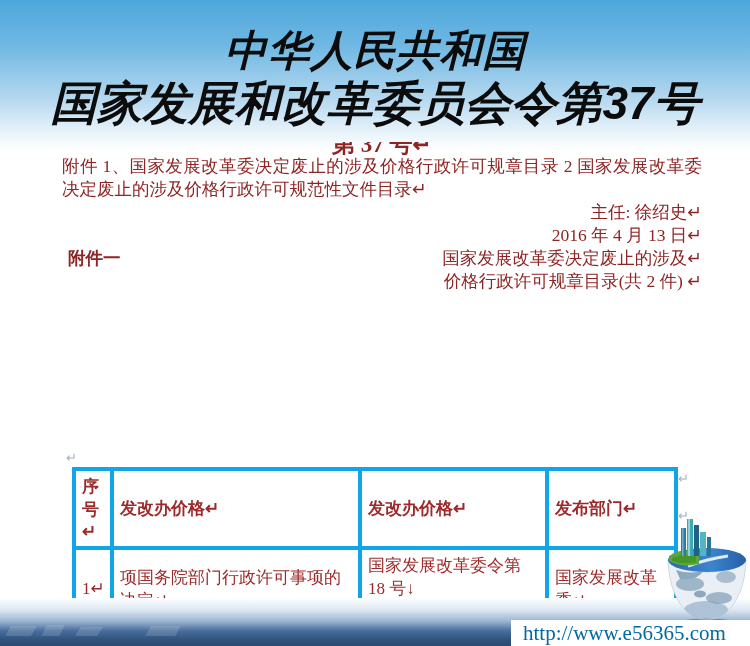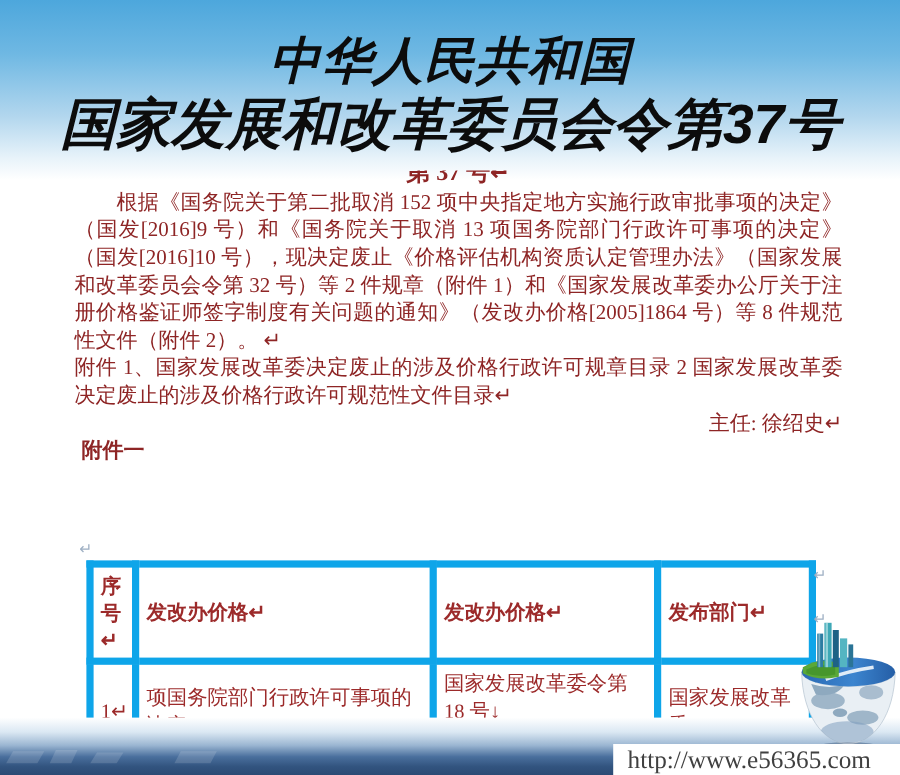--- a/index.html
+++ b/index.html
@@ -16,36 +16,36 @@
     color:#0c0c0c; font-weight:bold; font-style:italic; }
   .title-line1 { font-size:42px; line-height:50px; letter-spacing:1px; }
   .title-line2 { font-size:46px; line-height:54px; }
   
   .doc {
     position:absolute; left:62px; top:142px; width:640px;
     color:#8e2525; font-family:"Liberation Serif", serif;
     font-size:17.5px; line-height:23px;
   }
   .clipped-heading { height:13px; overflow:hidden; text-align:center;
-    font-weight:bold; font-size:20px; }
+    font-weight:bold; font-size:23px; }
   .clipped-heading span { position:relative; top:-9px; display:inline-block; }
   .p1 { margin:2px 0 0 0; text-indent:2em; text-align:justify; }
   .p2 { margin:0; text-align:justify; }
   .center-line { text-align:right; }
   .attach-row { position:relative; }
   .attach-label { position:absolute; left:6px; top:0; font-weight:bold;text-align:right; }
   .stray-mark { position:absolute; font-size:13px; color:#9fb0c4; }
   
   .doc-table {
     position:absolute; left:72px; top:467px; width:602px;
     border-collapse:collapse; table-layout:fixed;
     color:#9c2a2a; font-family:"Liberation Serif", serif; font-size:17px;
   }
   .doc-table td, .doc-table th {
-    border:6px solid #0ea5e9; padding:4px 6px; vertical-align:middle;
+    border:4px solid #0ea5e9; padding:4px 6px; vertical-align:middle;
     text-align:left; font-weight:normal; background:#ffffff;
   }
   .doc-table th { font-weight:bold; }
   .col-no { width:38px; } .col-name { width:248px; }
   .col-doc { width:187px; } .col-dept { width:129px; }
   .cell-no { text-align:left; padding-left:10px; }
   tr.hdr { height:26px; } tr.r1 { height:46px; } tr.r2 { height:54px; }
   .doc-line { display:block; }
   
   .water-band {
@@ -56,45 +56,47 @@
   .ws1 { left:8px;  top:28px; width:26px; height:10px; transform:skewX(-30deg); }
   .ws2 { left:44px; top:27px; width:18px; height:11px; transform:skewX(-25deg); }
   .ws3 { left:78px; top:29px; width:22px; height:9px;  transform:skewX(-32deg); }
   .ws4 { left:148px; top:28px; width:30px; height:10px; transform:skewX(-28deg); }
   
   .globe-graphic { position:absolute; left:662px; top:514px; width:92px; height:114px; z-index:3; }
   
   .url-box {
     position:absolute; left:511px; top:620px; width:239px; height:26px;
     background:#ffffff; z-index:4; line-height:26px; padding-left:12px;
-    box-sizing:border-box; color:#404040; font-family:"Liberation Serif", serif;
+    box-sizing:border-box; color:#0369a1; font-family:"Liberation Serif", serif;
     font-size:21px;
   }
 </style>
 </head>
 <body>
 
 <div class="canvas">
 
   <div class="top-band"></div>
 
   <div class="title-block">
     <div class="title-line1">中华人民共和国</div>
     <div class="title-line2">国家发展和改革委员会令第37号</div>
   </div>
 
   <div class="doc">
     <div class="clipped-heading">
       <span>第 37 号↵</span>
     </div>
-    <p class="p1">根据《国务院关于第二批取消 152 项中央指定地方实施行政审批事项的决定》（国发[2016]9 号）和《国务院关于取消 13 项国务院部门行政许可事项的决定》（国发[2016]10 号），现决定废止《价格评估机构资质认定管理办法》（国家发展和改革委员会令第 32 号）等 2 件规章（附件 1）和《国家发展改革委办公厅关于注册价格鉴证师签字制度有关问题的通知》（发改办价格[2005]1864 号）等 8 件规范性文件（附件 2）。 ↵</p>
     <p class="p2">附件 1、国家发展改革委决定废止的涉及价格行政许可规章目录 2 国家发展改革委决定废止的涉及价格行政许可规范性文件目录↵</p>
     <div class="center-line">主任: 徐绍史↵</div>
+    <div class="center-line">2016 年 4 月 13 日↵</div>
     <div class="attach-row">
       <span class="attach-label">附件一</span>
+      <div class="center-line">国家发展改革委决定废止的涉及↵</div>
+      <div class="center-line">价格行政许可规章目录(共 2 件) ↵</div>
     </div>
   </div>
 
   <div class="stray-mark" style="left:66px; top:450px;">↵</div>
 
   <table class="doc-table">
     <colgroup>
       <col class="col-no">
         <col class="col-name">
         <col class="col-doc">

